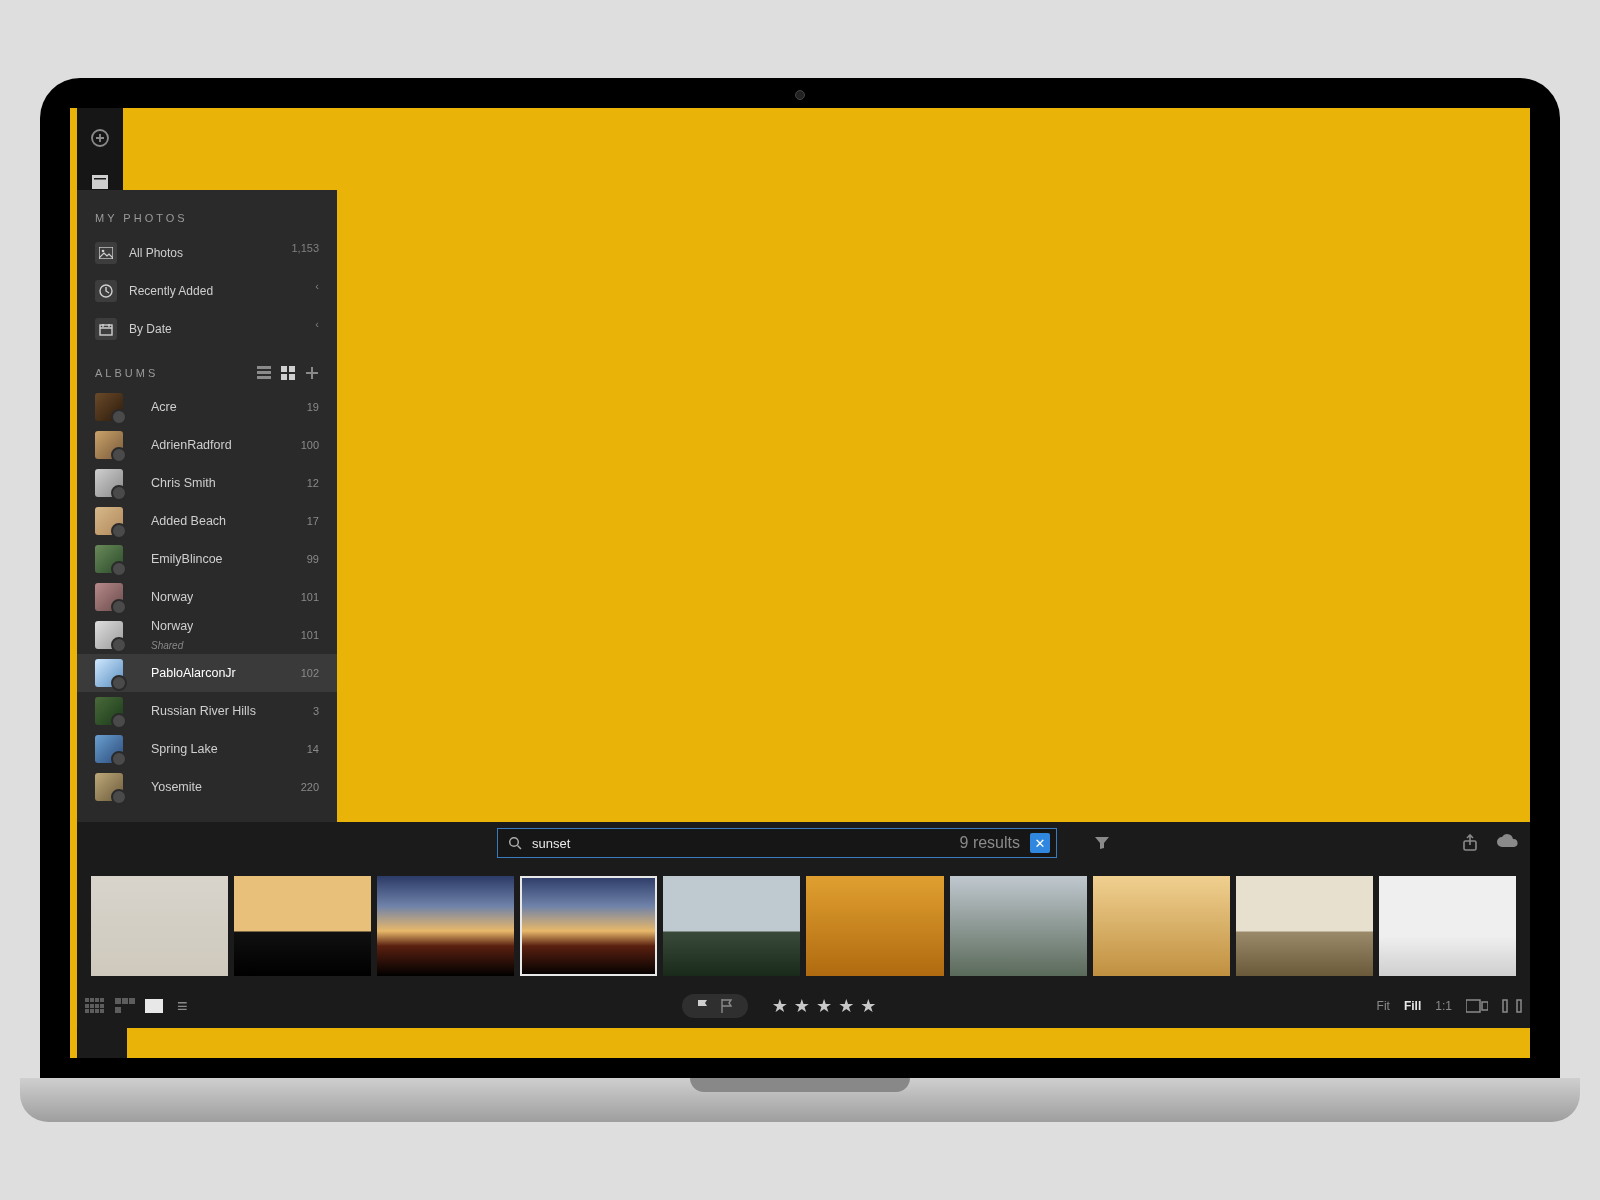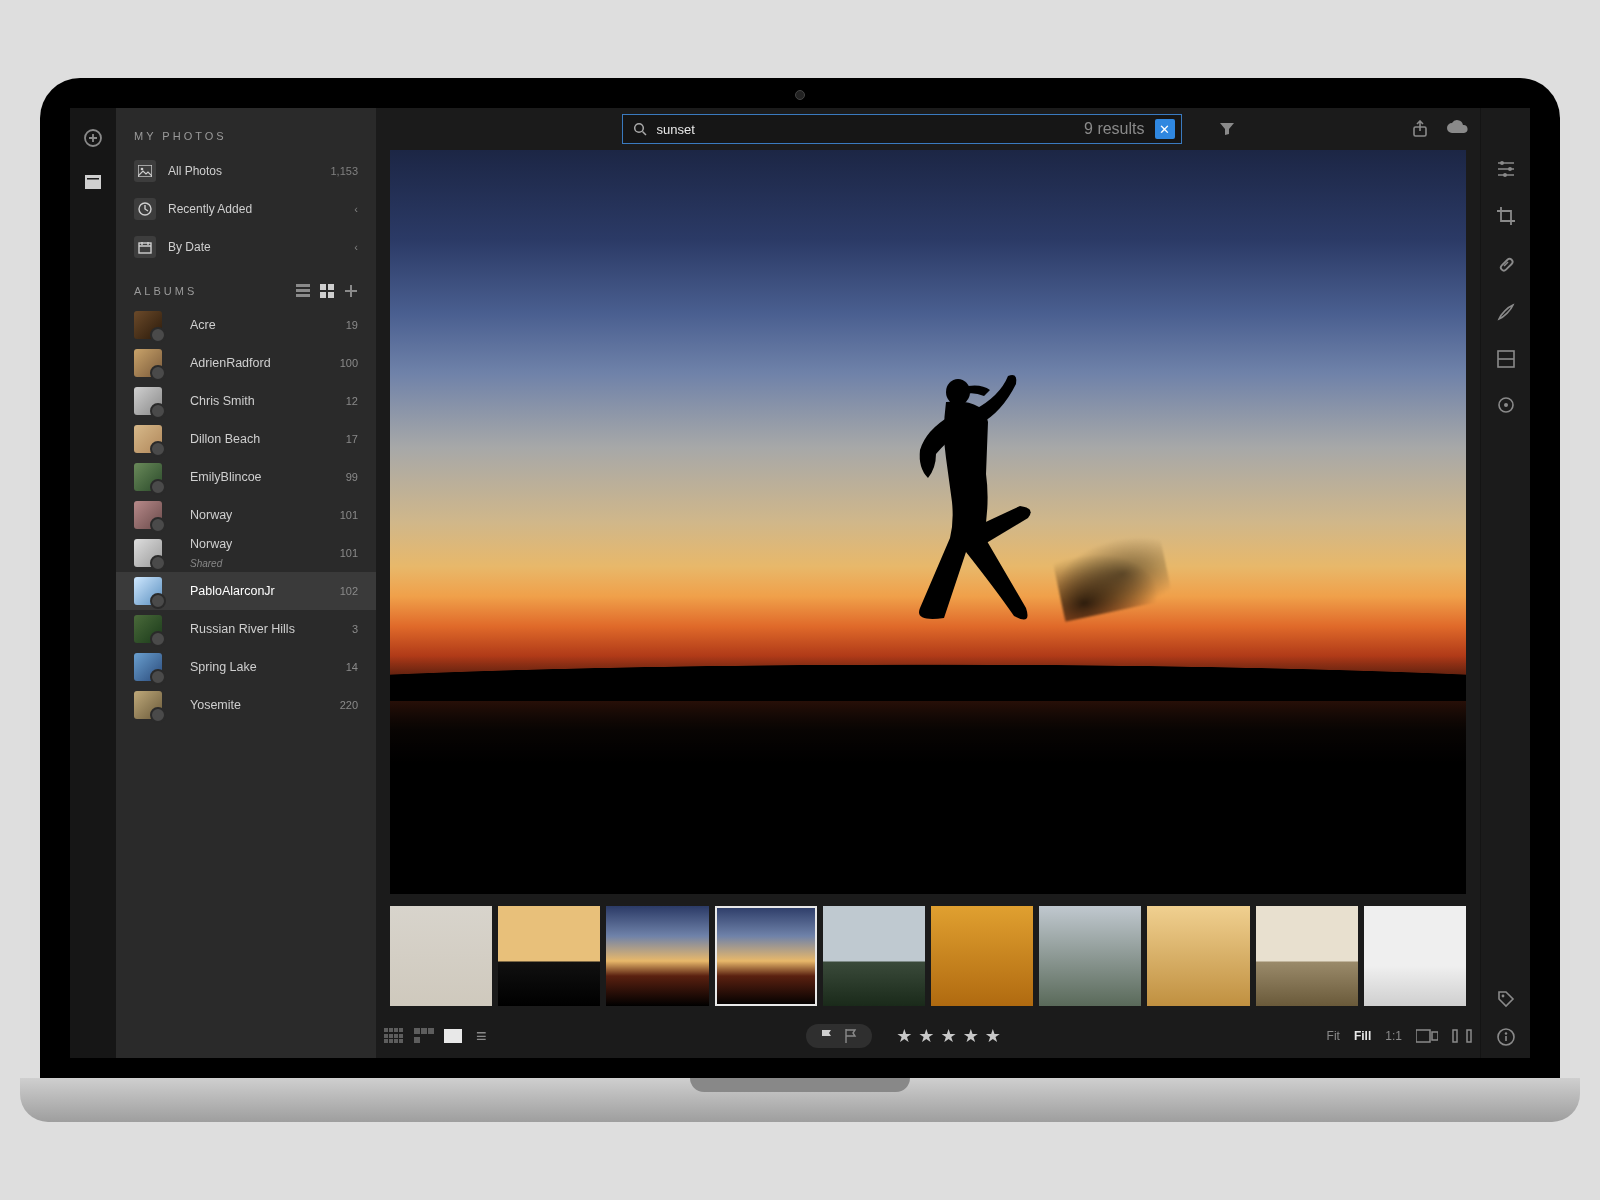--- a/index.html
+++ b/index.html
@@ -18,24 +18,25 @@
     width: 1520px; height: 1000px;
     background: #000;
     border-radius: 40px 40px 0 0;
     padding: 30px 30px 20px 30px;
     position: relative;
   }
   .camera { position: absolute; top: 12px; left: 50%; transform: translateX(-50%);
     width: 10px; height: 10px; border-radius: 50%; background: #222; border: 1px solid #444;}
   .screen {
     width: 100%; height: 100%;
-    background: #15803d;
-    display: flex; flex-direction: row;
+    background: #eab308;
+    display: flex; flex-direction: column;
     overflow: hidden;
     position: relative;
+    padding-left: 7px;
   }
   .laptop-base {
     width: 1560px; height: 44px;
     background: linear-gradient(#cfcfcf, #9e9e9e);
     border-radius: 0 0 28px 28px;
     position: relative;
   }
   .laptop-notch {
     position: absolute; top: 0; left: 50%; transform: translateX(-50%);
     width: 220px; height: 14px; background: #888;
@@ -55,21 +56,21 @@
     width: 260px; background: #2a2a2a; color: #bdbdbd;
     display: flex; flex-direction: column;
     padding: 16px 0;
     font-size: 12px;
   }
   .section-title {
     letter-spacing: 3px; font-size: 11px; color: #9a9a9a;
     padding: 6px 18px 10px 18px;
   }
   .nav-item {
-    display: flex; align-items: center; gap: 24px;
+    display: flex; align-items: flex-start; gap: 24px;
     padding: 8px 18px; cursor: pointer; color: #cfcfcf;
     justify-content: space-between;
   }
   .nav-item .lft { display: flex; align-items: center; gap: 12px; }
   .nav-item .nav-ic {
     width: 22px; height: 22px; background: #3d3d3d; border-radius: 3px;
     display: flex; align-items: center; justify-content: center; color: #cfcfcf;
   }
   .nav-item .meta { color: #808080; font-size: 11px; }
   .albums-header {
@@ -331,21 +332,21 @@
                 <span>
                   <div class="album-name">Chris Smith</div>
                 </span>
               </span>
               <span class="album-count">12</span>
             </div>
             <div class="album-item">
               <span class="lft">
                 <span class="album-thumb t3"></span>
                 <span>
-                  <div class="album-name">Dillon Beach</div>
+                  <div class="album-name">Added Beach</div>
                 </span>
               </span>
               <span class="album-count">17</span>
             </div>
             <div class="album-item">
               <span class="lft">
                 <span class="album-thumb t4"></span>
                 <span>
                   <div class="album-name">EmilyBlincoe</div>
                 </span>

